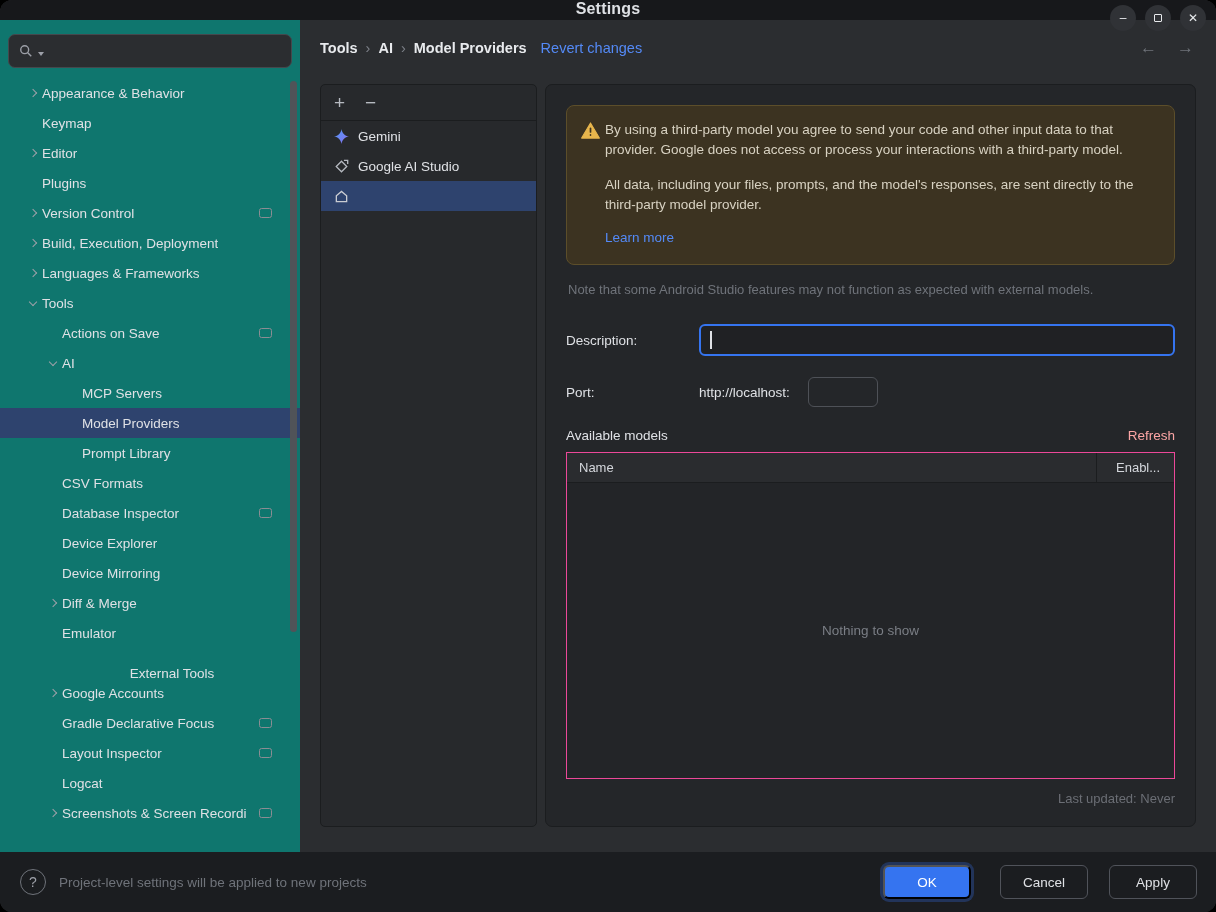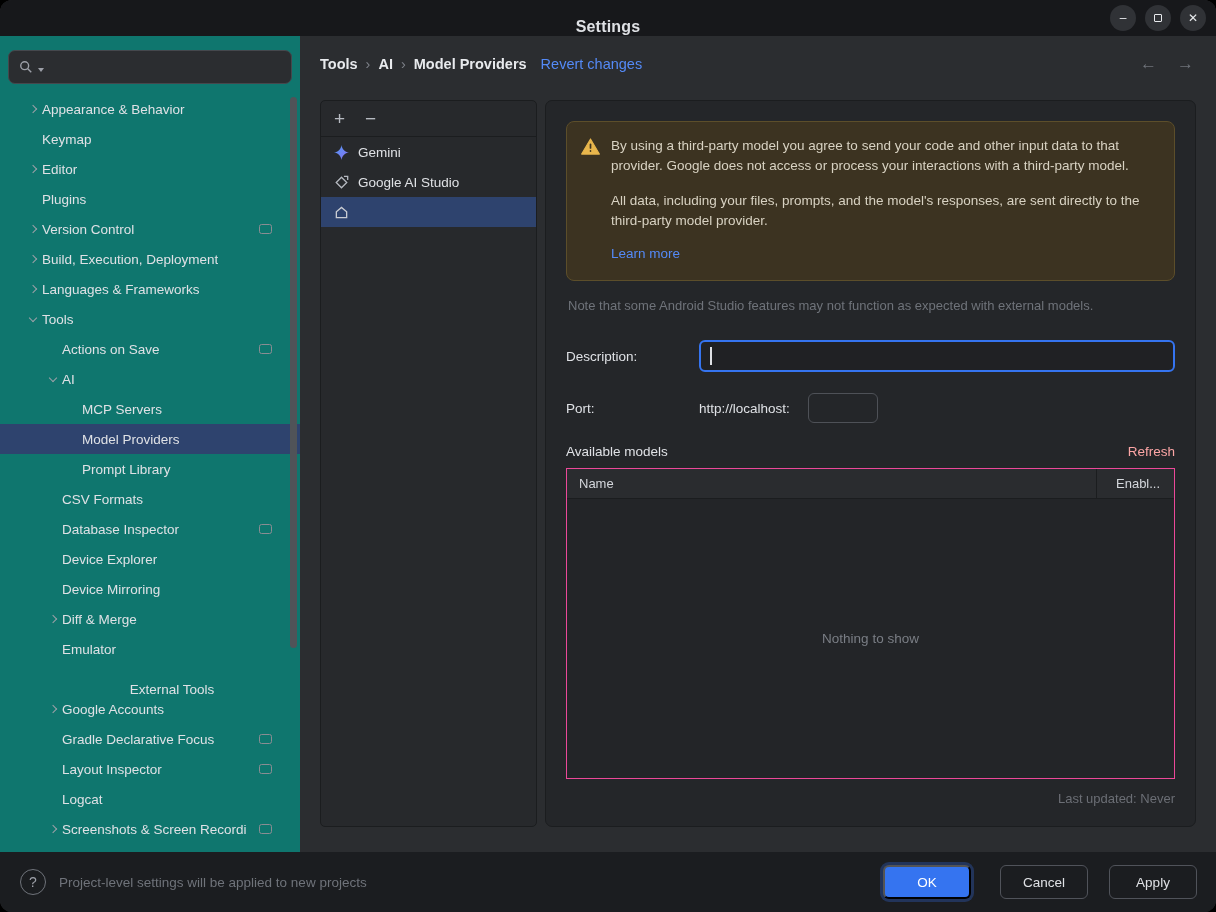--- a/index.html
+++ b/index.html
@@ -1,21 +1,21 @@
 <!DOCTYPE html>
 <html><head>
 <meta charset="utf-8">
 <style>
   * { margin:0; padding:0; box-sizing:border-box; }
   html,body { width:1216px; height:912px; background:#000; }
   body { font-family:"Liberation Sans","DejaVu Sans",sans-serif; color:#dfe1e5; overflow:hidden; }
   .window { width:1216px; height:912px; background:#2b2d30; border-radius:12px; overflow:hidden; display:flex; flex-direction:column; }
 
   
-  .titlebar { height:36px; background:#17181b; display:flex; align-items:flex-end; justify-content:center; position:relative; flex:none; }
+  .titlebar { height:20px; background:#17181b; display:flex; align-items:flex-start; justify-content:center; position:relative; flex:none; }
   .title { font-size:16px; font-weight:700; letter-spacing:.2px; }
   .win-controls { position:absolute; right:10px; top:5px; display:flex; gap:9px; }
   .win-btn { width:26px; height:26px; border-radius:50%; background:#303236; display:flex; align-items:center; justify-content:center; color:#e8eaed; font-size:12px; cursor:pointer; }
   .win-btn .sq { width:8px; height:8px; border:1.4px solid #e8eaed; border-radius:1px; }
 
   .main { flex:1; display:flex; min-height:0; }
 
   
   .sidebar { width:300px; flex:none; position:relative; padding-top:14px; background:#0f766e; }
   .search-box { margin:0 8px 10px 8px; height:34px; border:1px solid #45484d; border-radius:7px; display:flex; align-items:center; padding:0 10px; gap:5px; background:#2b2d30; }
@@ -45,21 +45,21 @@
   
   .providers-panel { width:217px; flex:none; background:#27292c; border:1px solid #1b1d1f; border-radius:5px; display:flex; flex-direction:column; overflow:hidden; }
   .providers-toolbar { height:36px; flex:none; border-bottom:1px solid #1b1d1f; display:flex; align-items:center; padding:0 13px; gap:20px; color:#b6bac1; font-size:19px; }
   .tool-btn { cursor:pointer; line-height:1; }
   .provider-row { height:30px; display:flex; align-items:center; gap:9px; padding:0 12px; font-size:13.5px; cursor:pointer; }
   .provider-row.selected { background:#2e436e; }
   .provider-row .ic-wrap { width:16px; display:flex; justify-content:center; }
 
   
   .content-panel { flex:1; background:#242629; border:1px solid #1b1d1f; border-radius:7px; padding:20px; display:flex; flex-direction:column; min-width:0; overflow:hidden; }
-  .warn { background:#3c3321; border:1px solid #5c4e2a; border-radius:8px; padding:14px 16px 16px 14px; display:flex; gap:11px; color:#d8d2c2; font-size:13.5px; line-height:1.5; flex:none; }
+  .warn { background:#3c3321; border:1px solid #5c4e2a; border-radius:8px; padding:14px 16px 16px 14px; display:flex; gap:5px; color:#d8d2c2; font-size:13.5px; line-height:1.5; flex:none; }
   .warn-body p + p { margin-top:14px; }
   .learn-more { display:inline-block; margin-top:13px; color:#548af7; cursor:pointer; }
   .note { margin:17px 2px 27px 2px; color:#6f737a; font-size:13px; }
 
   .frow { display:flex; align-items:center; margin-bottom:21px; flex:none; }
   .flabel { width:133px; flex:none; font-size:13.5px; }
   .desc-wrap { flex:1; position:relative; }
   .desc-input { width:100%; height:32px; border:2px solid #3574f0; border-radius:6px; background:#202124; color:#dfe1e5; padding:0 10px; font-size:13.5px; font-family:inherit; outline:none; }
   .fake-caret { position:absolute; left:11px; top:7px; width:1.5px; height:18px; background:#dfe1e5; animation:blink 1.1s steps(1) infinite; }
   @keyframes blink { 50% { opacity:0; } }

